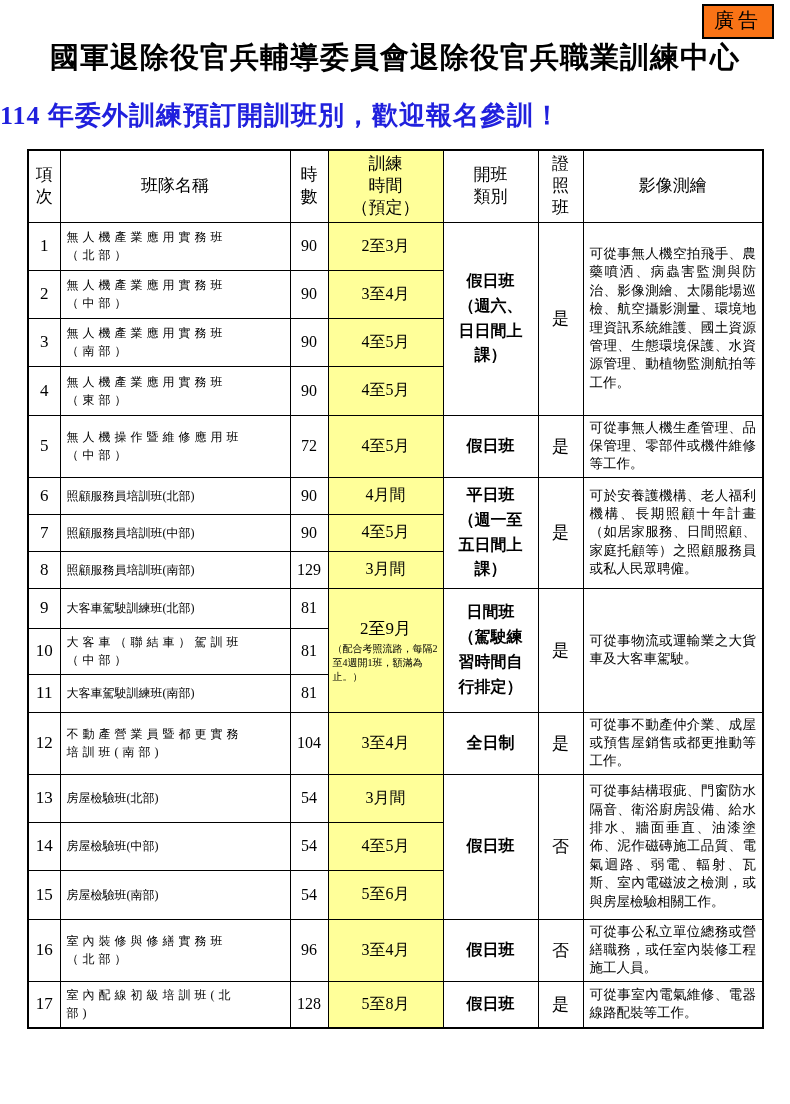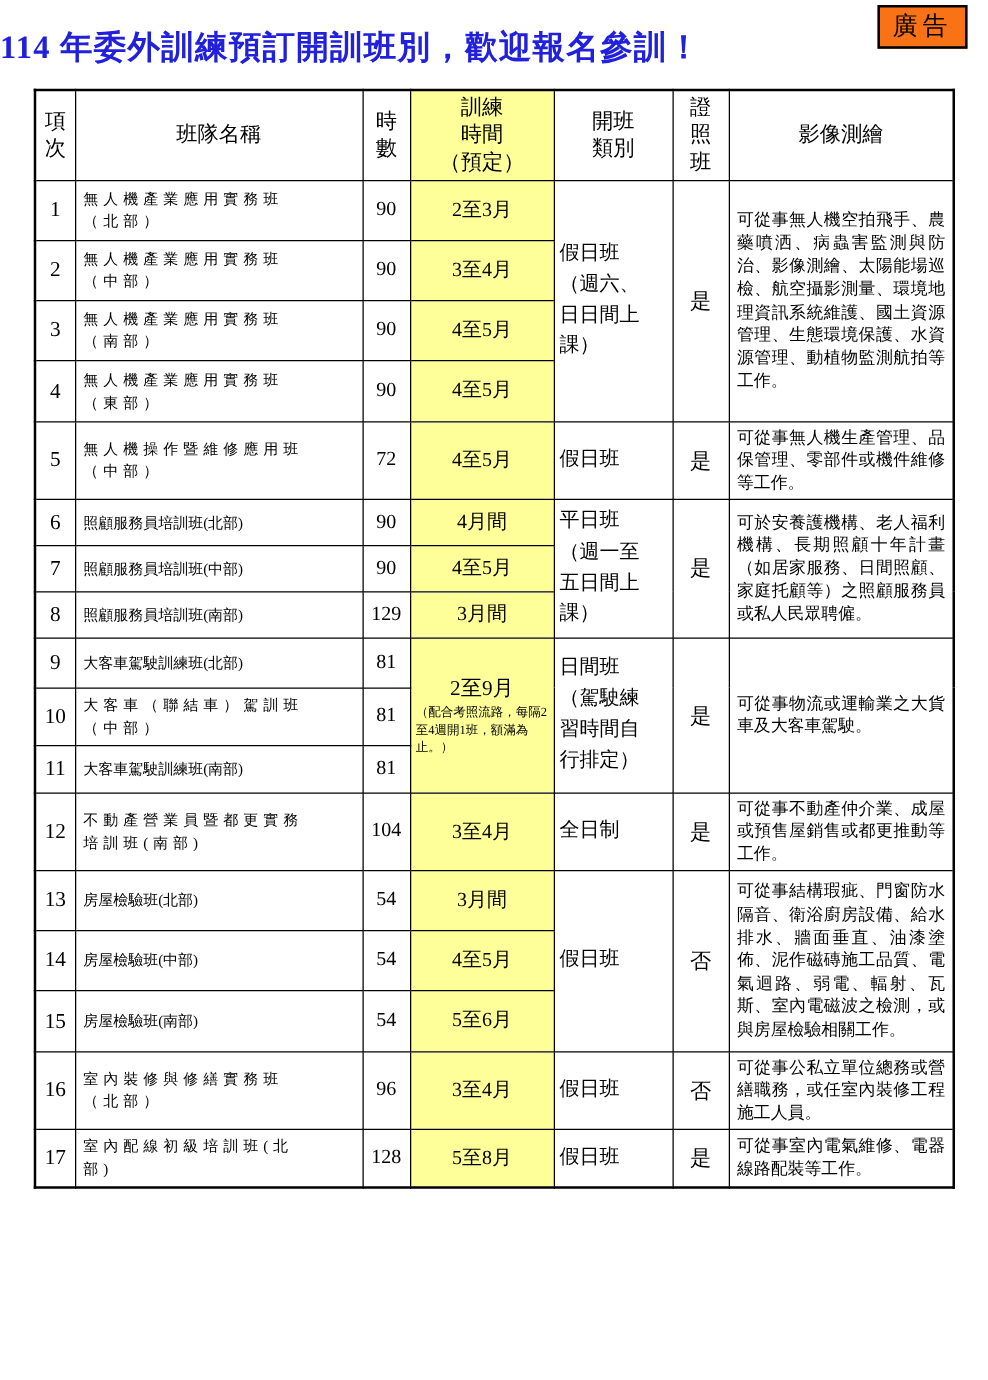--- a/index.html
+++ b/index.html
@@ -53,37 +53,38 @@
     height: 72px;
   }
   th.col-time, td.col-time { background: var(--yellow, #FFFF99); }
   td.col-no   { text-align: center; font-size: 17px; }
   td.col-name { font-size: 12px; line-height: 1.5; white-space: pre-line; padding-left: 6px; }
   td.col-name.spaced { letter-spacing: 4px; }
   td.col-hours{ text-align: center; font-size: 16px; }
   td.col-time { text-align: center; font-size: 16px; }
   .time-main  { font-size: 17px; margin-bottom: 2px; }
   .time-note  { font-size: 10px; line-height: 1.4; text-align: left; }
-  td.col-type { text-align: left; font-size: 16px; white-space: pre-line; line-height: 1.55; }
+  td.col-type { text-align: center; font-size: 16px; white-space: pre-line; line-height: 1.55; font-weight: bold; }
   td.col-cert { text-align: center; font-size: 17px; }
   td.col-career {
     font-size: 13.5px; line-height: 1.36;
     text-align: justify;
     padding: 3px 6px;
   }
 </style>
 </head>
 <body>
 
 <div class="page">
 
   <div class="ad-box">
     <span>廣告</span>
   </div>
 
+  <h1 class="title">國軍退除役官兵輔導委員會退除役官兵職業訓練中心</h1>
   <h2 class="subtitle">114 年委外訓練預訂開訓班別，歡迎報名參訓！</h2>
 
   <table class="course-table">
     <colgroup>
       <col style="width:32px">
         <col style="width:230px">
         <col style="width:38px">
       <col style="width:115px">
         <col style="width:95px">
         <col style="width:45px">

